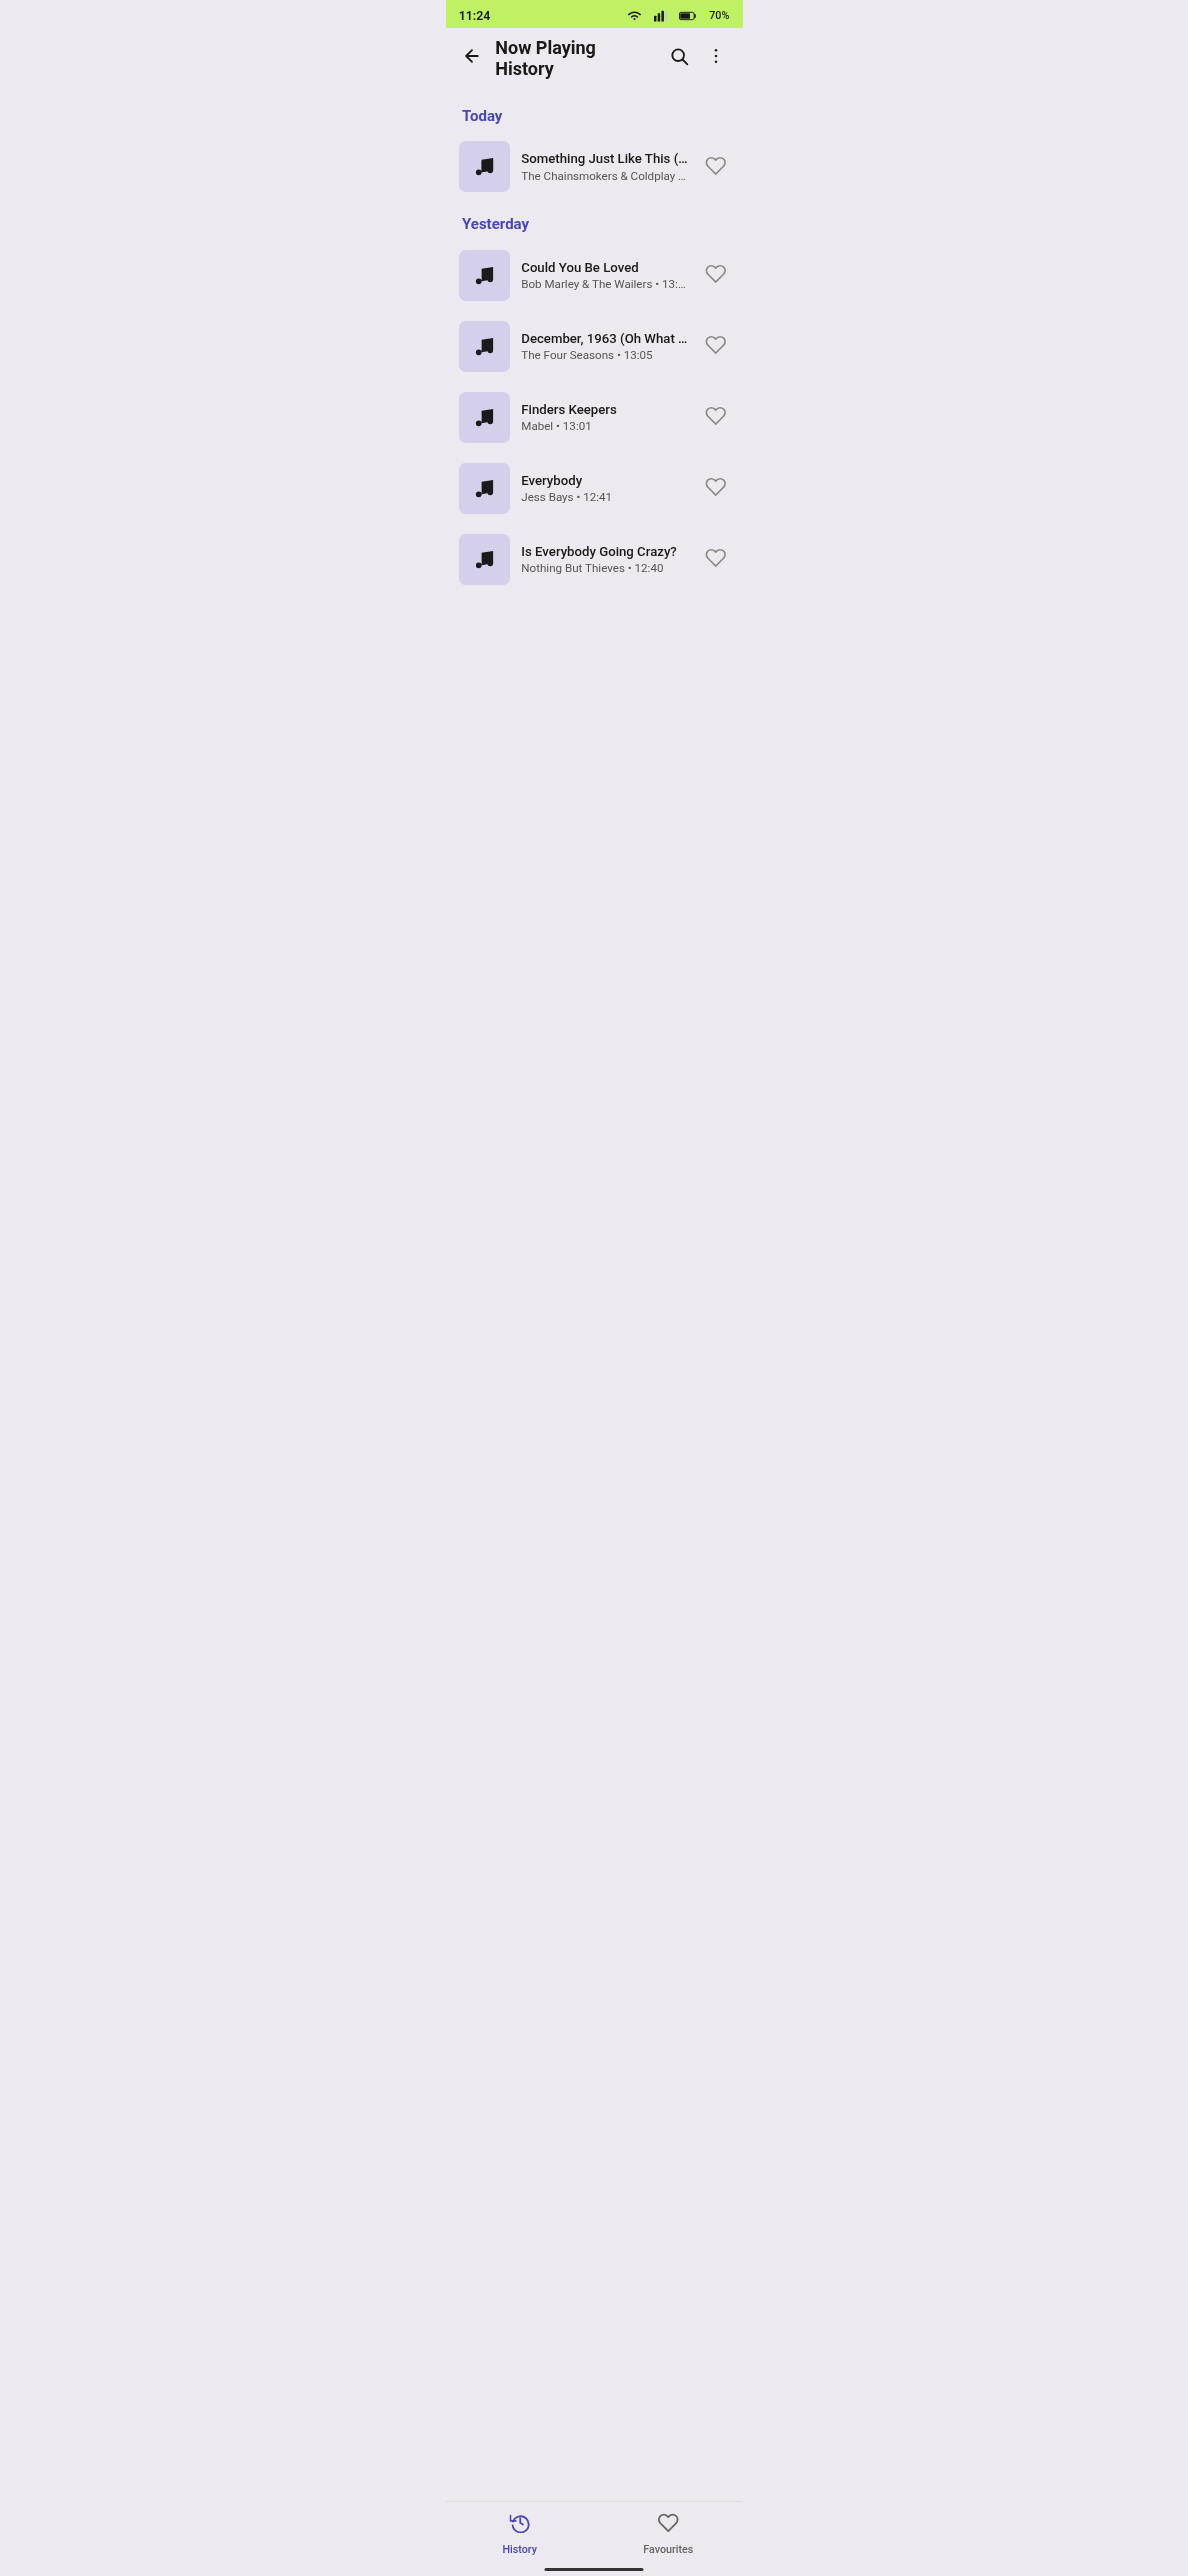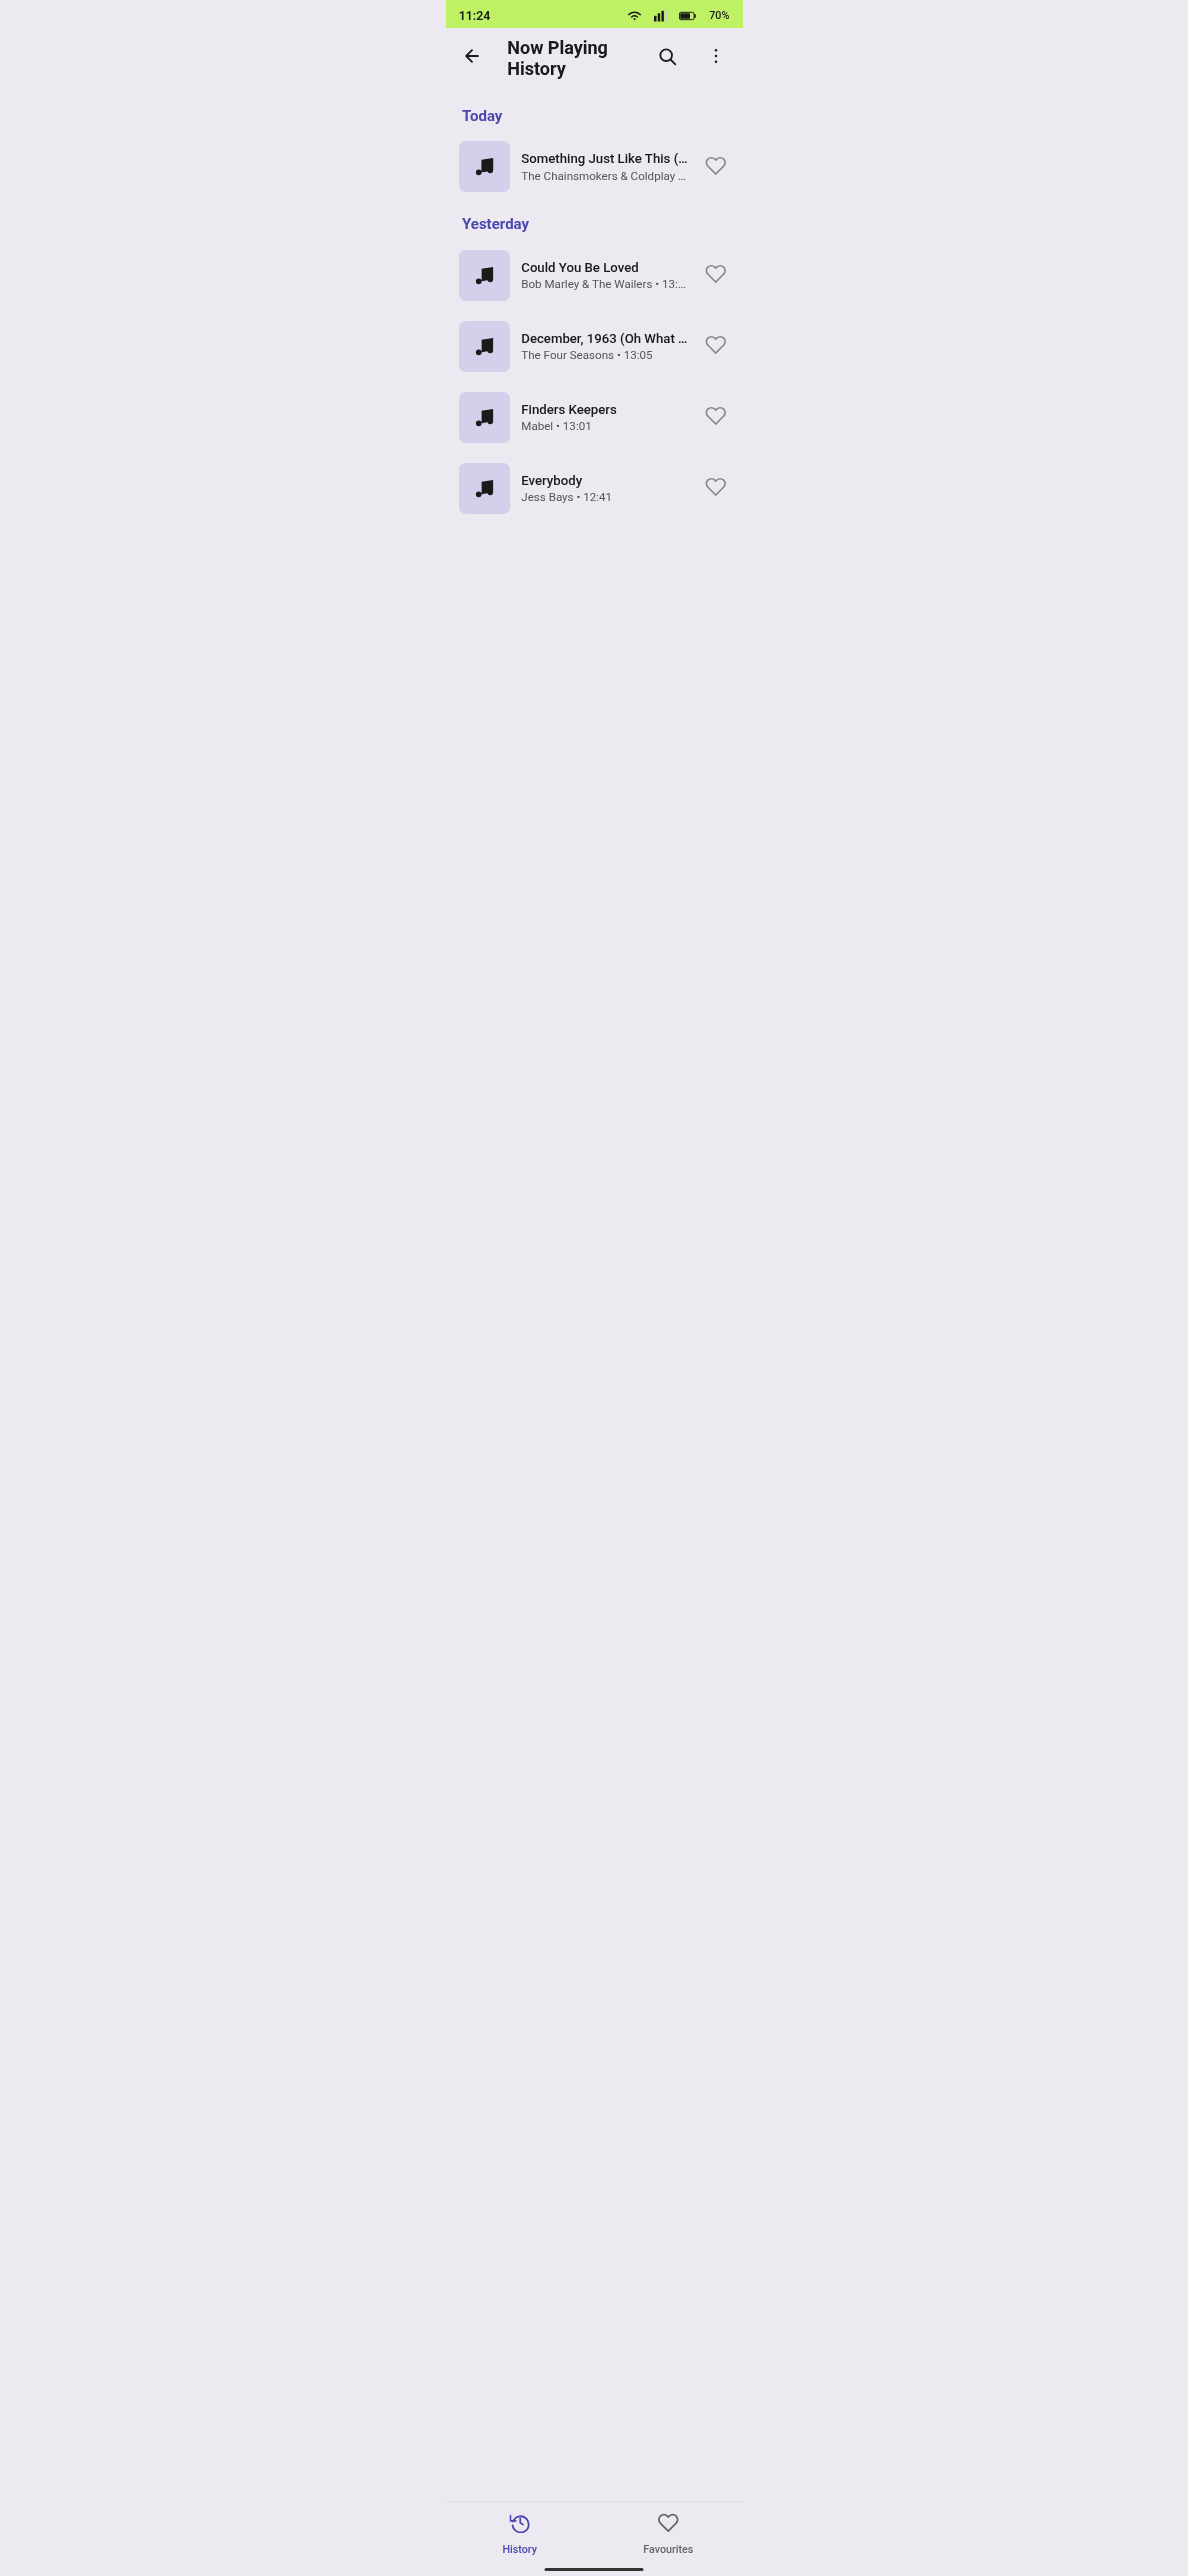--- a/index.html
+++ b/index.html
@@ -41,21 +41,21 @@
       font-weight: 500;
       color: #1a1a1a;
     }
 
     
     .header {
       display: flex;
       align-items: center;
       padding: 8.3px 13.2px;
       background: #ece9f0;
-      gap: 22px;
+      gap: 10px;
     }
     .header-back {
       cursor: pointer;
       padding: 3.3px;
     }
     .header-title {
       flex: 1;
       font-size: 18px;
       font-weight: 700;
       color: #1a1a1a;
@@ -334,20 +334,36 @@
       <div class="song-title">Everybody</div>
       <div class="song-meta">Jess Bays • 12:41</div>
     </div>
     <div class="heart-btn">
       <svg viewBox="0 0 24 24">
         <path d="M20.84 4.61a5.5 5.5 0 0 0-7.78 0L12 5.67l-1.06-1.06a5.5 5.5 0 0 0-7.78 7.78l1.06 1.06L12 21.23l7.78-7.78 1.06-1.06a5.5 5.5 0 0 0 0-7.78z"></path>
       </svg>
     </div>
   </div>
 
+  <div class="song-item">
+    <div class="song-thumb">
+      <svg viewBox="0 0 24 24">
+        <path d="M9 18V5l12-2v13M9 18a3 3 0 1 1-6 0 3 3 0 0 1 6 0zm12-2a3 3 0 1 1-6 0 3 3 0 0 1 6 0z" fill="#1a1a1a"></path>
+      </svg>
+    </div>
+    <div class="song-info">
+      <div class="song-title">Is Everybody Going Crazy?</div>
+      <div class="song-meta">Nothing But Thieves • 12:40</div>
+    </div>
+    <div class="heart-btn">
+      <svg viewBox="0 0 24 24">
+        <path d="M20.84 4.61a5.5 5.5 0 0 0-7.78 0L12 5.67l-1.06-1.06a5.5 5.5 0 0 0-7.78 7.78l1.06 1.06L12 21.23l7.78-7.78 1.06-1.06a5.5 5.5 0 0 0 0-7.78z"></path>
+      </svg>
+    </div>
+  </div>
 
 </div>
 
 <div class="bottom-nav">
   <div class="nav-item active">
 
     <svg viewBox="0 0 24 24" stroke-width="2" stroke-linecap="round" stroke-linejoin="round" style="fill:none; stroke:#4a47b0;">
       <polyline points="1 4 1 10 7 10"></polyline>
       <path d="M3.51 15a9 9 0 1 0 .49-4.34"></path>
       <polyline points="12 7 12 12 15 14"></polyline>

